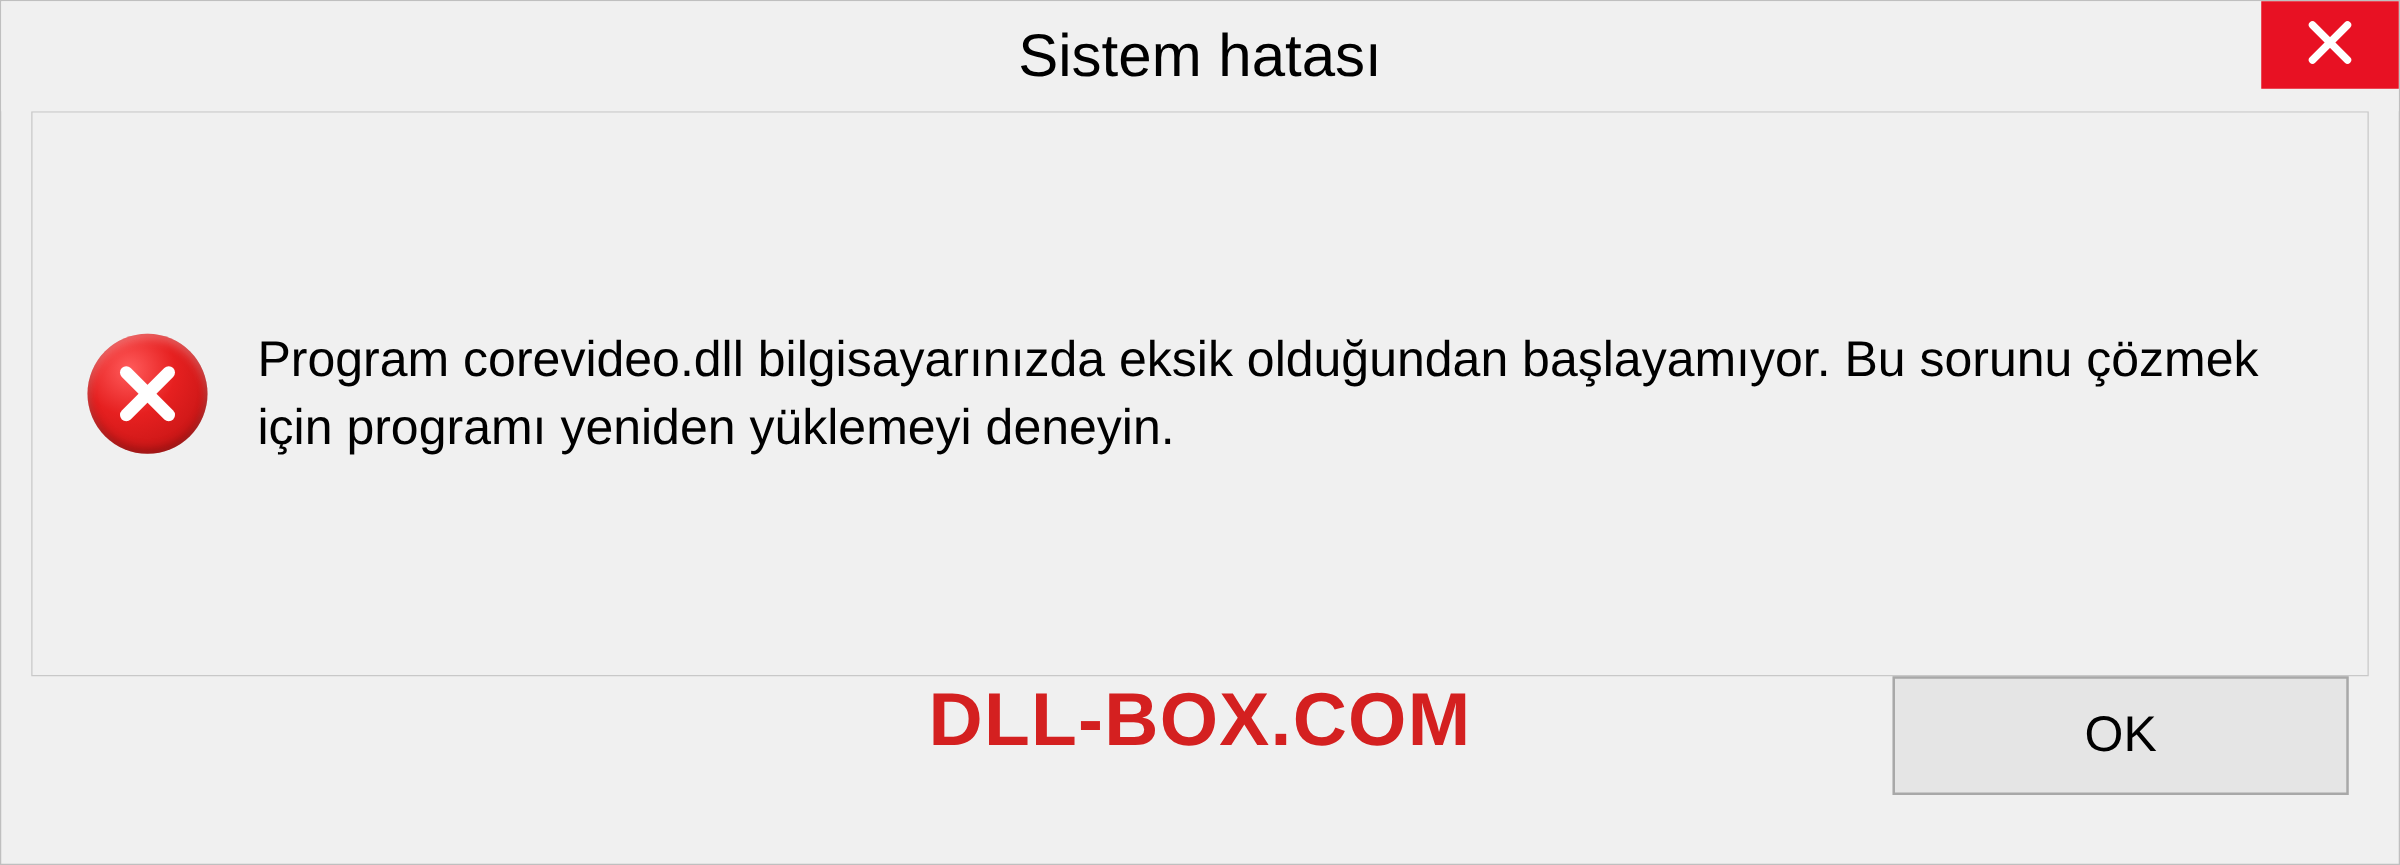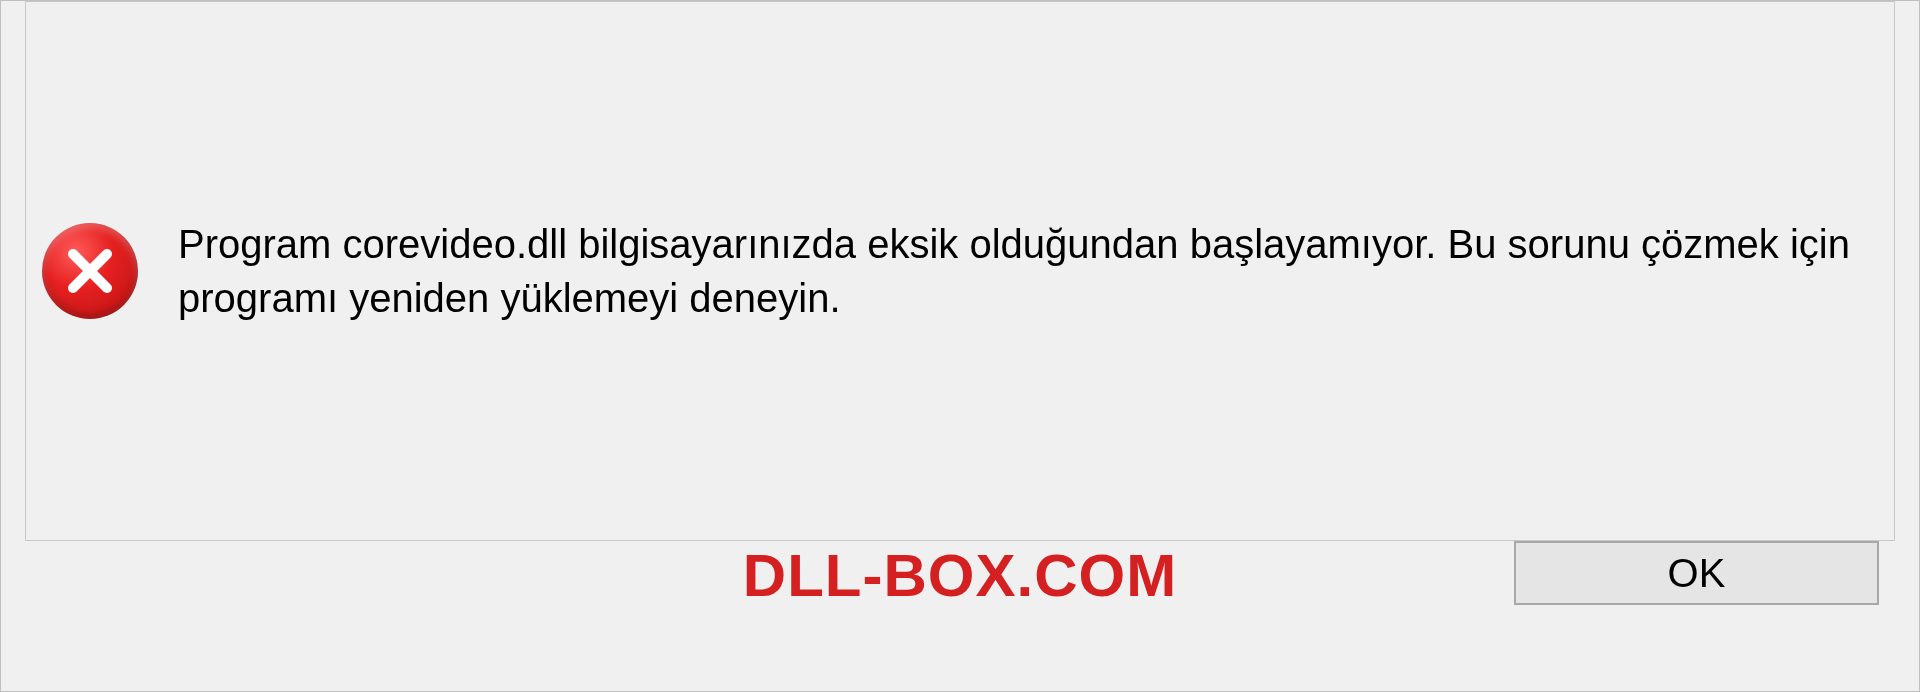--- a/index.html
+++ b/index.html
@@ -47,21 +47,21 @@
       align-items: center;
       justify-content: center;
       cursor: pointer;
     }
     .close-btn svg {
       width: 40px;
       height: 40px;
     }
     .content-area {
       margin: 0 24px;
-      padding: 55px 40px 55px 16px;
+      padding: 55px 40px 55px 44px;
       border: 1px solid #c8c8c8;
       background: #f0f0f0;
       flex: 1;
       display: flex;
       align-items: center;
       gap: 40px;
     }
     .error-icon {
       flex-shrink: 0;
       width: 96px;
@@ -101,36 +101,47 @@
       left: 50%;
       transform: translateX(-50%);
       font-size: 60px;
       font-weight: 900;
       color: #d42020;
       letter-spacing: 1px;
       font-family: Arial, sans-serif;
     }
     .ok-btn {
       width: 365px;
-      height: 64px;
+      height: 95px;
       background: #e5e5e5;
       border: 2px solid #a8a8a8;
       font-size: 40px;
       color: #000;
       display: flex;
       align-items: center;
       justify-content: center;
       cursor: pointer;
       font-family: inherit;
     }
   </style>
 </head>
 <body>
 
 <div class="dialog">
+  <div class="titlebar">
+    <div class="title-text">Sistem hatası</div>
+    <div class="close-btn">
+      <span>
+        <svg viewBox="0 0 40 40">
+          <line x1="6" y1="6" x2="34" y2="34" stroke="#ffffff" stroke-width="6" stroke-linecap="round"></line>
+          <line x1="34" y1="6" x2="6" y2="34" stroke="#ffffff" stroke-width="6" stroke-linecap="round"></line>
+        </svg>
+      </span>
+    </div>
+  </div>
 
   <div class="content-area">
     <div class="error-icon">
       <div class="error-icon-circle">
         <svg viewBox="0 0 54 54">
           <line x1="10" y1="10" x2="44" y2="44" stroke="#ffffff" stroke-width="10" stroke-linecap="round"></line>
           <line x1="44" y1="10" x2="10" y2="44" stroke="#ffffff" stroke-width="10" stroke-linecap="round"></line>
         </svg>
       </div>
     </div>

